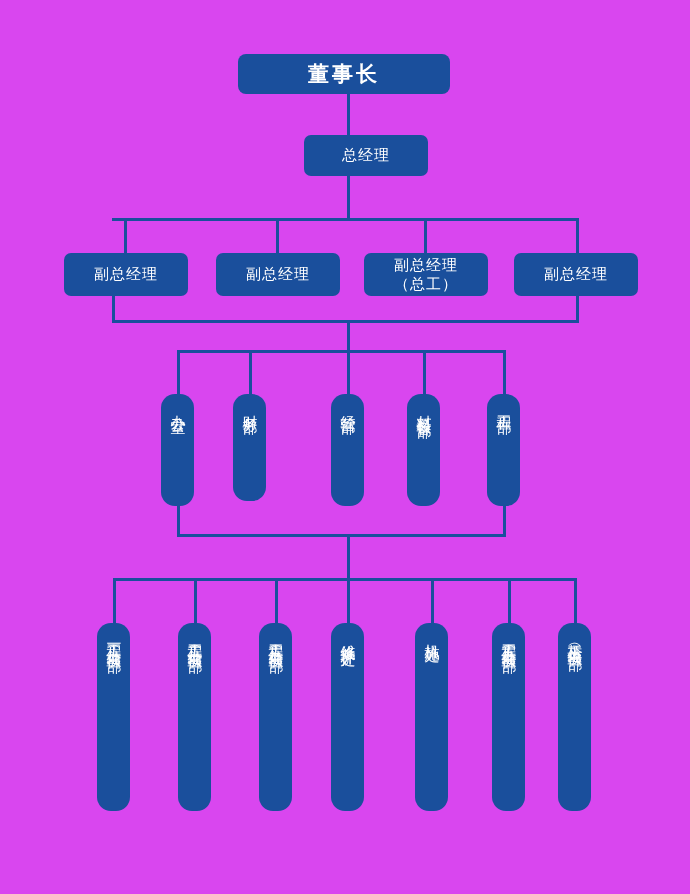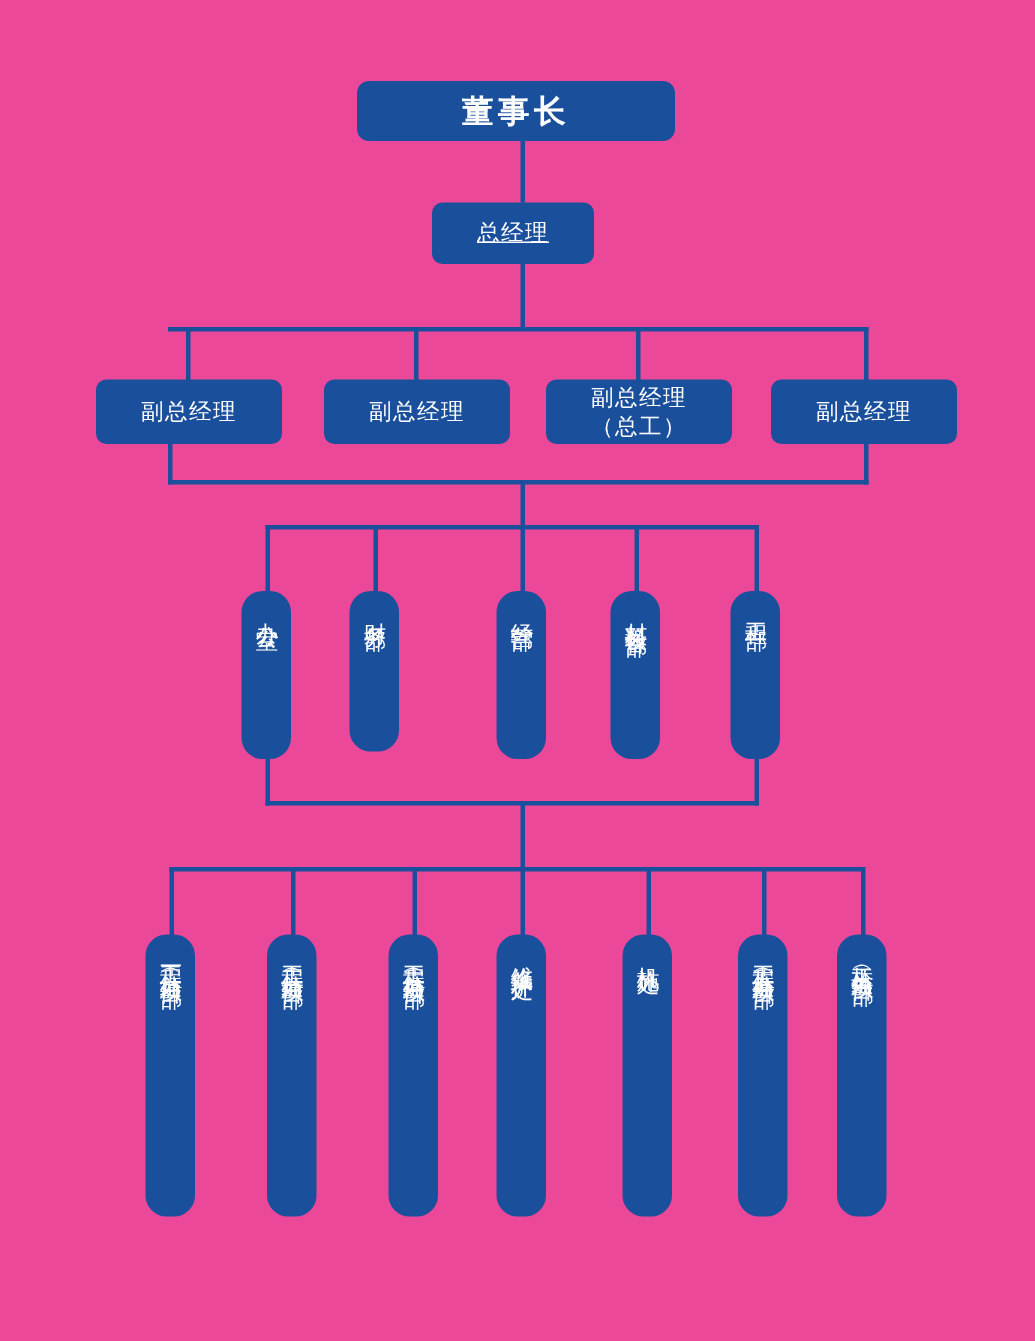--- a/index.html
+++ b/index.html
@@ -8,21 +8,21 @@
     padding: 0;
     background: #ffffff;
   }
   body {
     font-family: "DejaVu Sans", "Liberation Sans", sans-serif;
   }
   #chart {
     position: relative;
     width: 690px;
     height: 894px;
-    background: #ec4899;
+    background: #d946ef;
     overflow: hidden;
   }
   .node {
     position: absolute;
     background: #1a4f9c;
     color: #ffffff;
     border-radius: 7px;
     display: flex;
     align-items: center;
     justify-content: center;
@@ -109,21 +109,21 @@
   <div class="line v" style="left:113px; top:578px; height:46px;"></div>
   <div class="line v" style="left:194px; top:578px; height:46px;"></div>
   <div class="line v" style="left:275px; top:578px; height:46px;"></div>
   <div class="line v" style="left:347px; top:578px; height:46px;"></div>
   <div class="line v" style="left:431px; top:578px; height:46px;"></div>
   <div class="line v" style="left:508px; top:578px; height:46px;"></div>
   <div class="line v" style="left:574px; top:578px; height:46px;"></div>
 
   <div class="node title" style="left:238px; top:54px; width:212px; height:40px;">董事长</div>
 
-  <div class="node mid" style="left:288px; top:135px; width:108px; height:41px;text-decoration:underline;">总经理</div>
+  <div class="node mid" style="left:304px; top:135px; width:124px; height:41px;">总经理</div>
 
   <div class="node h" style="left:64px; top:253px; width:124px; height:43px;">副总经理</div>
   <div class="node h" style="left:216px; top:253px; width:124px; height:43px;">副总经理</div>
   <div class="node h" style="left:364px; top:253px; width:124px; height:43px;">副总经理
 （总工）</div>
   <div class="node h" style="left:514px; top:253px; width:124px; height:43px;">副总经理</div>
 
   <div class="node v" style="left:161px; top:394px; width:33px; height:112px;">
     <span class="vtext">办公室</span>
   </div>

